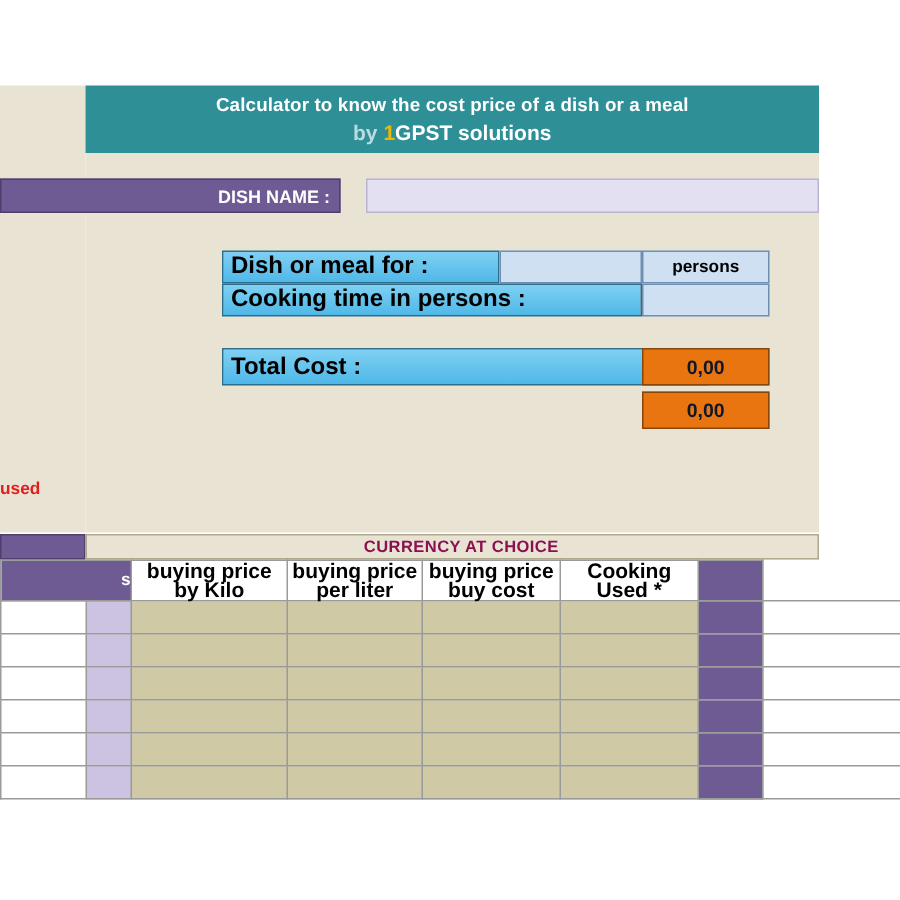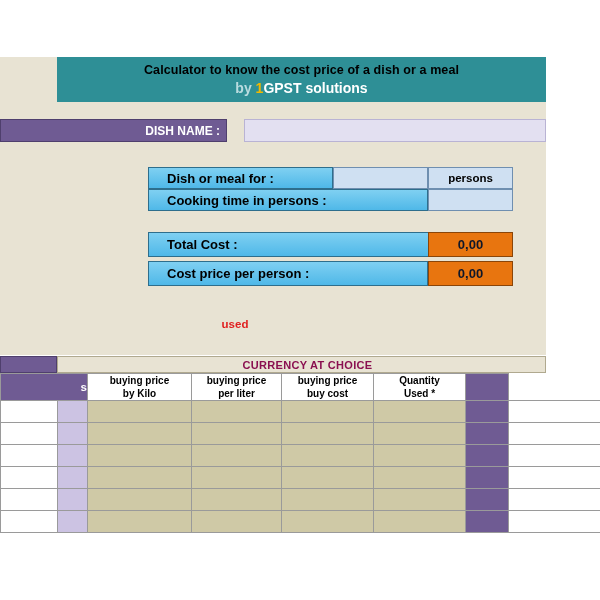--- a/index.html
+++ b/index.html
@@ -27,21 +27,21 @@
     top: 57px;
     width: 489px;
     height: 45px;
     background: #2e8f96;
     display: flex;
     flex-direction: column;
     align-items: center;
     justify-content: center;
   }
   .banner-title {
-    color: #000000;
+    color: #ffffff;
     font-size: 12.5px;
     font-weight: bold;
     letter-spacing: 0.1px;
   }
   .banner-sub {
     margin-top: 3px;
     font-size: 14px;
     font-weight: bold;
     color: #b9dce0;
   }
@@ -106,25 +106,25 @@
   
   .blkrow {
     position: absolute;
     height: 22px;
     box-sizing: border-box;
   }
   .lbl-blue {
     background: linear-gradient(to bottom, #7fd0f2, #4fb8e8);
     border: 1px solid #2e6e8c;
     color: #000000;
-    font-size: 13px;
-    font-weight: bold;
-    display: flex;
-    align-items: center;
-    padding-left: 18px;
+    font-size: 16px;
+    font-weight: bold;
+    display: flex;
+    align-items: center;
+    padding-left: 5px;
     box-sizing: border-box;
     text-align: center;
   }
   .cell-pale {
     background: #cfe0f2;
     border: 1px solid #6f8fb0;
     box-sizing: border-box;
   }
   .cell-pale.centered {
     display: flex;
@@ -151,21 +151,20 @@
     position: absolute;
     left: 0px;
     top: 318px;
     width: 470px;
     height: 16px;
     font-size: 11.5px;
     font-weight: bold;
     color: #2a2a2a;
     display: flex;
     align-items: center;
-    flex-direction: column;
   }
   .note .red {
     color: #e02020;
     font-weight: bold;
   }
 
   
   .currency-strip {
     position: absolute;
     left: 57px;
@@ -209,21 +208,21 @@
     width: 600px;
   }
   table.grid th, table.grid td {
     border: 1px solid #9a9a9a;
     padding: 0;
     height: 22px;
     box-sizing: border-box;
   }
   th.hdr {
     background: #ffffff;
-    font-size: 10px;
+    font-size: 14px;
     font-weight: bold;
     color: #000000;
     line-height: 13px;
     height: 44px;
     vertical-align: middle;
   }
   th.hdr-purple {
     background: #6f5b93;
     color: #ffffff;
     font-size: 11.5px;
@@ -278,21 +277,20 @@
   <div class="blkrow lbl-blue" style="left:148px; top:167px; width:185px;">Dish or meal for :</div>
   <div class="blkrow cell-pale" style="left:333px; top:167px; width:95px;"></div>
   <div class="blkrow cell-pale centered" style="left:428px; top:167px; width:85px;">persons</div>
 
   <div class="blkrow lbl-blue" style="left:148px; top:189px; width:280px;">Cooking time in persons :</div>
   <div class="blkrow cell-pale" style="left:428px; top:189px; width:85px;"></div>
 
   <div class="blkrow lbl-blue" style="left:148px; top:232px; width:324px; height:25px;">Total Cost :</div>
   <div class="blkrow cell-orange" style="left:428px; top:232px; width:85px; height:25px;">0,00</div>
 
-  <div class="blkrow lbl-blue" style="left:148px; top:261px; width:280px; height:25px;">Cost price per person :</div>
   <div class="blkrow cell-orange" style="left:428px; top:261px; width:85px; height:25px;">0,00</div>
 
   <div class="note">
     <span class="red">used</span>
   </div>
 
   <div class="currency-left"></div>
   <div class="currency-strip">CURRENCY AT CHOICE</div>
 
   <div class="table-wrap">
@@ -316,21 +314,21 @@
           </th>
           <th class="hdr">
             <div>buying price</div>
             <div>per liter</div>
           </th>
           <th class="hdr">
             <div>buying price</div>
             <div>buy cost</div>
           </th>
           <th class="hdr">
-            <div>Quantity</div>
+            <div>Cooking</div>
             <div>Used *</div>
           </th>
           <th class="hdr-purple-r"></th>
           <th class="hdr" style="border:none;background:#fff"></th>
         </tr>
       </thead>
       <tbody>
         <tr>
           <td class="c-white"></td>
           <td class="c-lav"></td>

